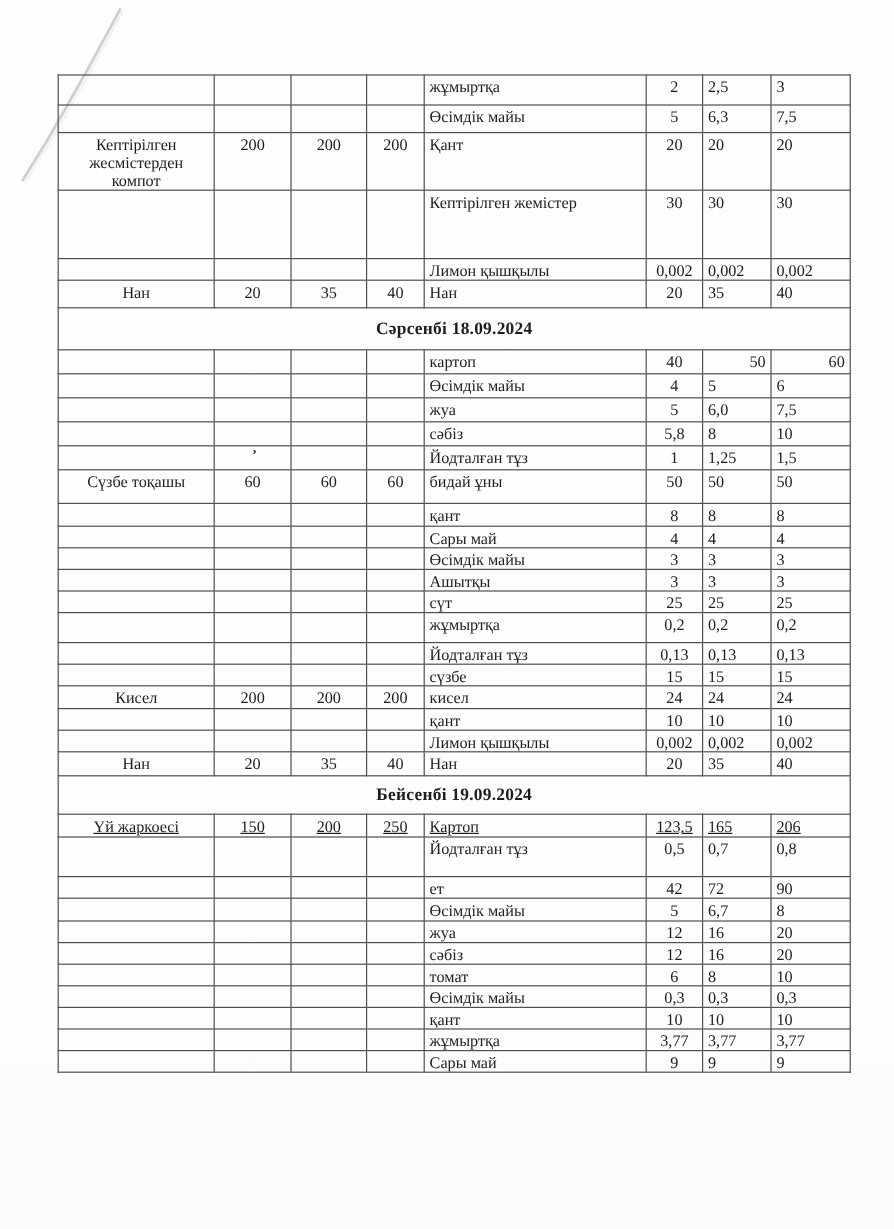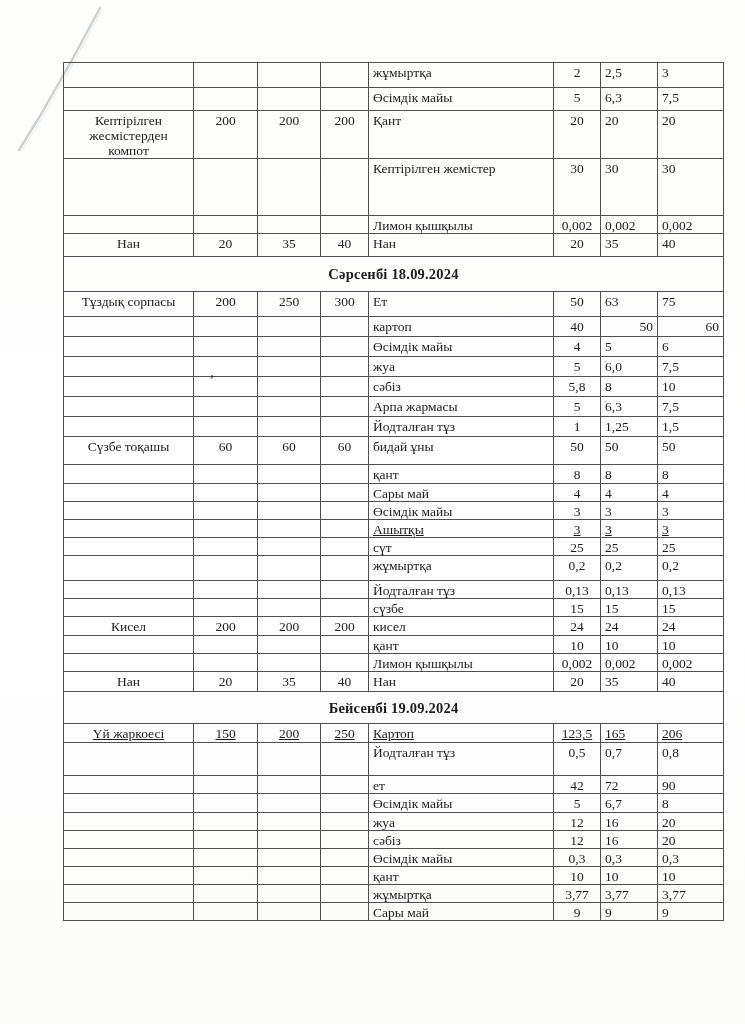--- a/index.html
+++ b/index.html
@@ -14,21 +14,21 @@
     width: 745px; height: 1024px;
     background: linear-gradient(180deg, #fdfdfc 0%, #fefefe 60%, #fcfcfb 100%);
   }
   .crease-svg {
     position: absolute; left: 0; top: 0;
     width: 180px; height: 180px;
     pointer-events: none;
   }
   table.menu-table {
     position: absolute;
-    left: 63px; top: 62px;
+    left: 48px; top: 62px;
     width: 660px;
     border-collapse: collapse;
     table-layout: fixed;
     color: #1d1d1d;
     font-size: 13.5px;
   }
   table.menu-table td {
     border: 1px solid #4f4f4f;
     vertical-align: top;
     padding: 2px 4px 0 4px;
@@ -138,30 +138,20 @@
           <td class="col-portion">35</td>
           <td class="col-portion">40</td>
           <td class="col-ingr">Нан</td>
           <td class="col-q1">20</td>
           <td class="col-q2">35</td>
           <td class="col-q3">40</td>
         </tr>
         <tr class="day-row">
           <td colspan="8" style="height: 30px;">Сәрсенбі 18.09.2024</td>
         </tr>
-        <tr style="height: 25px;">
-          <td class="col-dish">Тұздық сорпасы</td>
-          <td class="col-portion">200</td>
-          <td class="col-portion">250</td>
-          <td class="col-portion">300</td>
-          <td class="col-ingr">Ет</td>
-          <td class="col-q1">50</td>
-          <td class="col-q2">63</td>
-          <td class="col-q3">75</td>
-        </tr>
         <tr style="height: 20px;">
           <td class="col-dish"></td>
           <td class="col-portion"></td>
           <td class="col-portion"></td>
           <td class="col-portion"></td>
           <td class="col-ingr">картоп</td>
           <td class="col-q1">40</td>
           <td class="col-q2 align-right">50</td>
           <td class="col-q3 align-right">60</td>
         </tr>
@@ -187,30 +177,20 @@
         </tr>
         <tr style="height: 20px;">
           <td class="col-dish"></td>
           <td class="col-portion"></td>
           <td class="col-portion"></td>
           <td class="col-portion"></td>
           <td class="col-ingr">сәбіз</td>
           <td class="col-q1">5,8</td>
           <td class="col-q2">8</td>
           <td class="col-q3">10</td>
-        </tr>
-        <tr style="height: 20px;">
-          <td class="col-dish"></td>
-          <td class="col-portion"></td>
-          <td class="col-portion"></td>
-          <td class="col-portion"></td>
-          <td class="col-ingr">Арпа жармасы</td>
-          <td class="col-q1">5</td>
-          <td class="col-q2">6,3</td>
-          <td class="col-q3">7,5</td>
         </tr>
         <tr style="height: 20px;">
           <td class="col-dish"></td>
           <td class="col-portion"></td>
           <td class="col-portion"></td>
           <td class="col-portion"></td>
           <td class="col-ingr">Йодталған тұз</td>
           <td class="col-q1">1</td>
           <td class="col-q2">1,25</td>
           <td class="col-q3">1,5</td>
@@ -248,21 +228,21 @@
         <tr style="height: 16px;">
           <td class="col-dish"></td>
           <td class="col-portion"></td>
           <td class="col-portion"></td>
           <td class="col-portion"></td>
           <td class="col-ingr">Өсімдік майы</td>
           <td class="col-q1">3</td>
           <td class="col-q2">3</td>
           <td class="col-q3">3</td>
         </tr>
-        <tr style="height: 16px; text-decoration: underline;">
+        <tr style="height: 16px;">
           <td class="col-dish"></td>
           <td class="col-portion"></td>
           <td class="col-portion"></td>
           <td class="col-portion"></td>
           <td class="col-ingr">Ашытқы</td>
           <td class="col-q1">3</td>
           <td class="col-q2">3</td>
           <td class="col-q3">3</td>
         </tr>
         <tr style="height: 16px;">
@@ -401,20 +381,30 @@
         <tr style="height: 18px;">
           <td class="col-dish"></td>
           <td class="col-portion"></td>
           <td class="col-portion"></td>
           <td class="col-portion"></td>
           <td class="col-ingr">сәбіз</td>
           <td class="col-q1">12</td>
           <td class="col-q2">16</td>
           <td class="col-q3">20</td>
         </tr>
+        <tr style="height: 17px;">
+          <td class="col-dish"></td>
+          <td class="col-portion"></td>
+          <td class="col-portion"></td>
+          <td class="col-portion"></td>
+          <td class="col-ingr">томат</td>
+          <td class="col-q1">6</td>
+          <td class="col-q2">8</td>
+          <td class="col-q3">10</td>
+        </tr>
         <tr style="height: 18px;">
           <td class="col-dish"></td>
           <td class="col-portion"></td>
           <td class="col-portion"></td>
           <td class="col-portion"></td>
           <td class="col-ingr">Өсімдік майы</td>
           <td class="col-q1">0,3</td>
           <td class="col-q2">0,3</td>
           <td class="col-q3">0,3</td>
         </tr>

